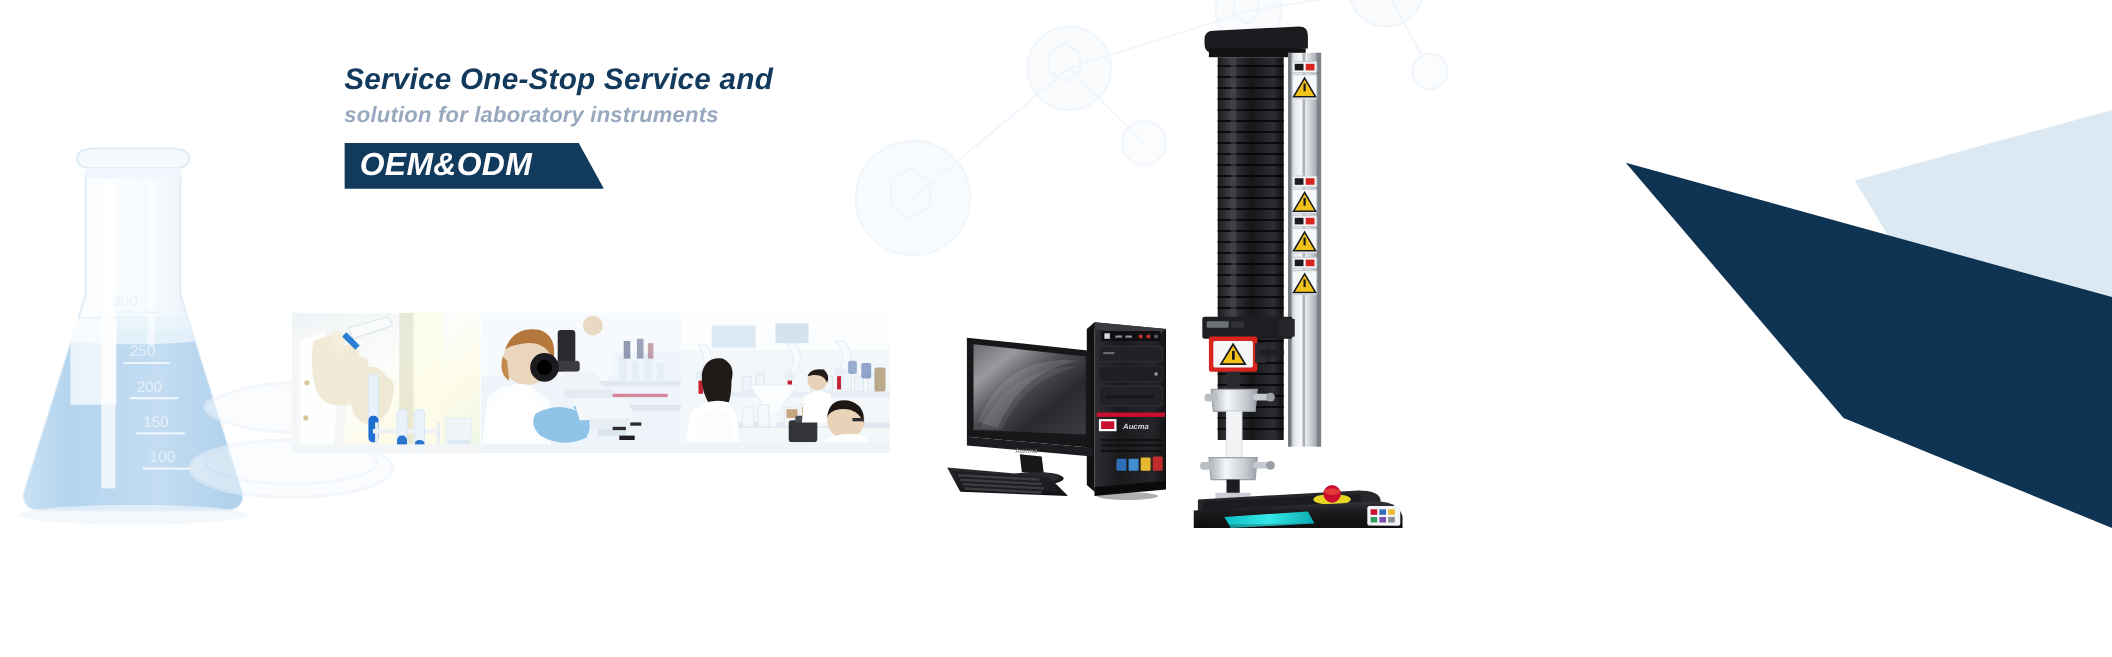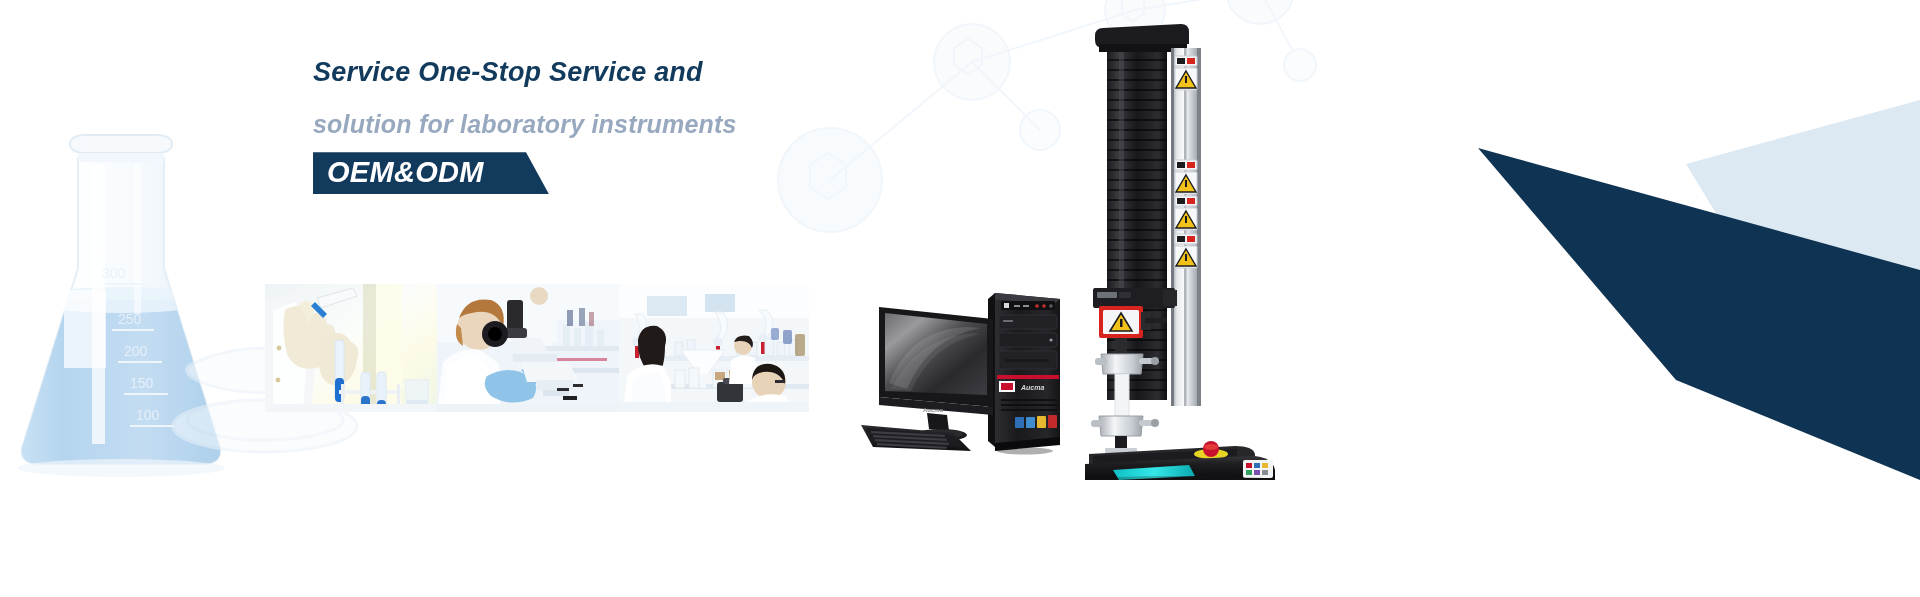--- a/index.html
+++ b/index.html
@@ -19,22 +19,22 @@
   .arrow-light { position:absolute; left:1450px; top:80px; width:470px; height:360px; }
   .arrow-dark  { position:absolute; left:1450px; top:80px; width:470px; height:440px; }
 
   
   .copy { position:absolute; left:313px; top:58px; }
   .line1 {
     font-size:27px; font-weight:bold; font-style:italic; letter-spacing:.2px;
     color:#123a5c; white-space:nowrap; line-height:1.1;
   }
   .line2 {
-    margin-top:23px;
-    font-size:25px; font-weight:bold; font-style:italic; letter-spacing:.2px;
+    margin-top:6px;
+    font-size:20px; font-weight:bold; font-style:italic; letter-spacing:.2px;
     color:#98a9bf; white-space:nowrap; line-height:1.1;
   }
   .badge-wrap { margin-top:14px; position:relative; height:32px; width:236px; }
   .badge-bg {
     position:absolute; left:0; top:0; width:236px; height:42px;
     background:#123a5c;
     clip-path:polygon(0 0, 213px 0, 236px 42px, 0 42px);
   }
   .badge-label {
     position:absolute; left:14px; top:4px;

